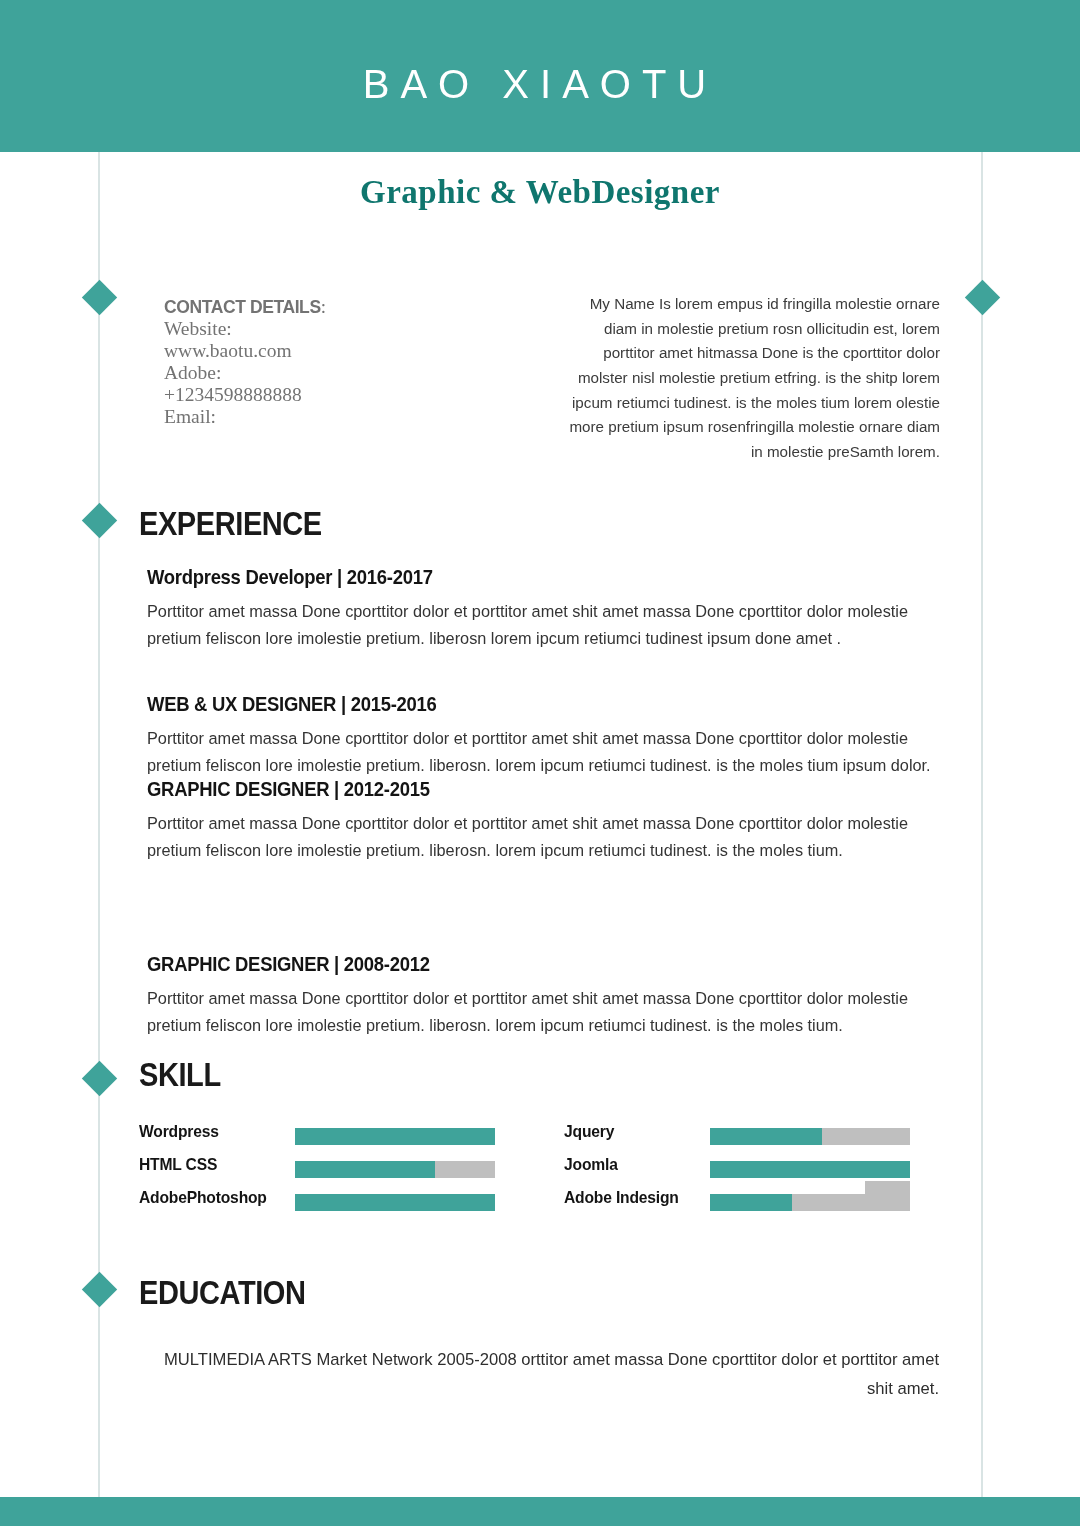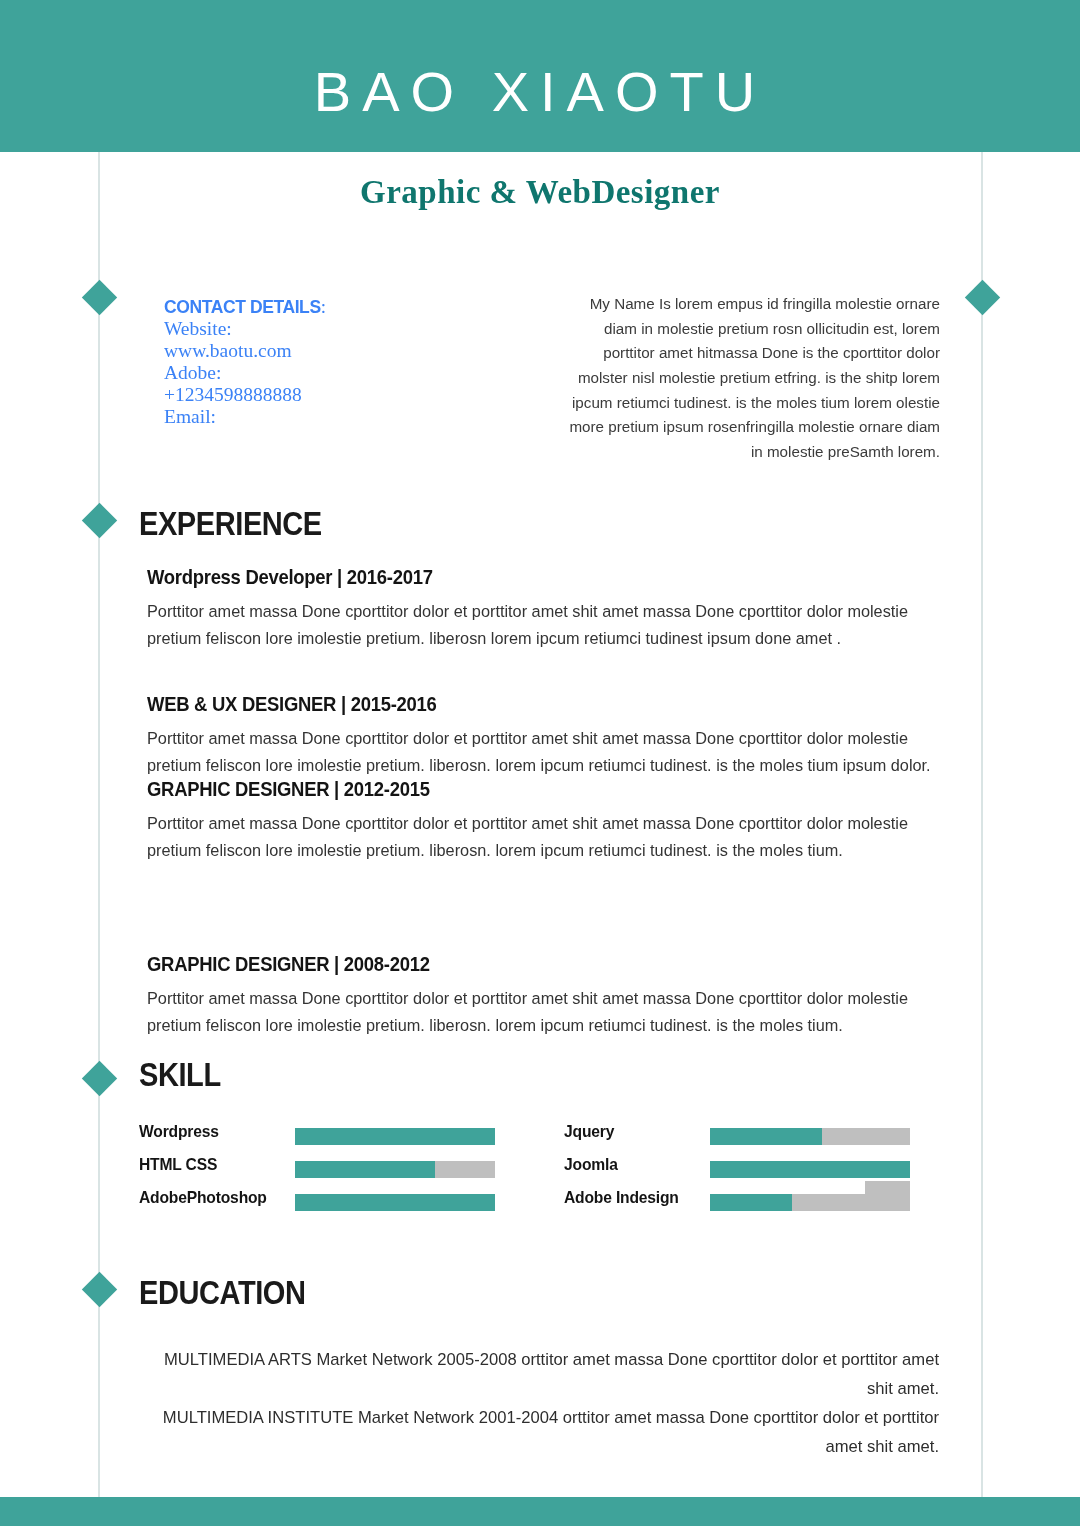--- a/index.html
+++ b/index.html
@@ -37,21 +37,21 @@
   }
 
   .name-title {
     position: absolute;
     left: 0;
     top: 64px;
     width: 1080px;
     text-align: center;
     color: #ffffff;
     font-family: "Liberation Sans", sans-serif;
-    font-size: 56px;
+    font-size: 40px;
     font-weight: 300;
     letter-spacing: 11px;
     line-height: 1;
     white-space: nowrap;
   }
 
   
   .vrule {
     position: absolute;
     top: 152px;
@@ -88,21 +88,21 @@
 
   
   .contact {
     position: absolute;
     left: 164px;
     top: 296px;
     width: 186px;
     font-family: "Liberation Serif", serif;
     font-size: 19.5px;
     line-height: 1.13;
-    color: #3b82f6;
+    color: #737373;
     word-break: break-all;
   }
   .contact-head {
     font-family: "Liberation Sans", sans-serif;
     font-weight: bold;
     font-size: 17.5px;
     letter-spacing: -0.4px;
   }
   .contact-head .colon {
     font-family: "Liberation Serif", serif;
@@ -281,15 +281,14 @@
   <div class="skill-stub" style="left:865px; top:1181px; width:45px;"></div>
 
   <div class="skill-label" style="left:564px; top:1188px;">Adobe Indesign</div>
   <div class="skill-track" style="left:710px; top:1194px; width:200px;">
     <div class="skill-fill" id="fill-r2" style="width: 41%;"></div>
   </div>
 
   <div class="section-heading" style="left:139px; top:1274px;">EDUCATION</div>
 
   <div class="edu-body" style="top:1345px;">MULTIMEDIA ARTS Market Network 2005-2008 orttitor amet massa Done cporttitor dolor et porttitor amet shit amet.</div>
-  <div class="edu-body" style="top:1403px;">MULTIMEDIA INSTITUTE Market Network 2001-2004 orttitor amet massa Done cporttitor dolor et porttitor amet shit  amet.</div>
 
 </div>
 
 </body></html>

